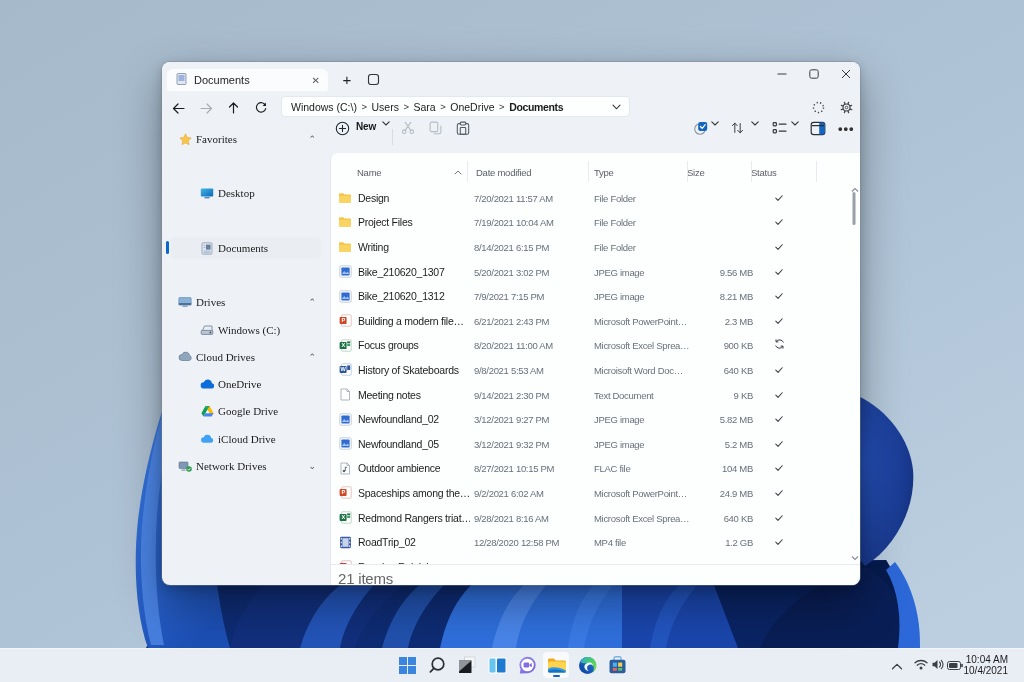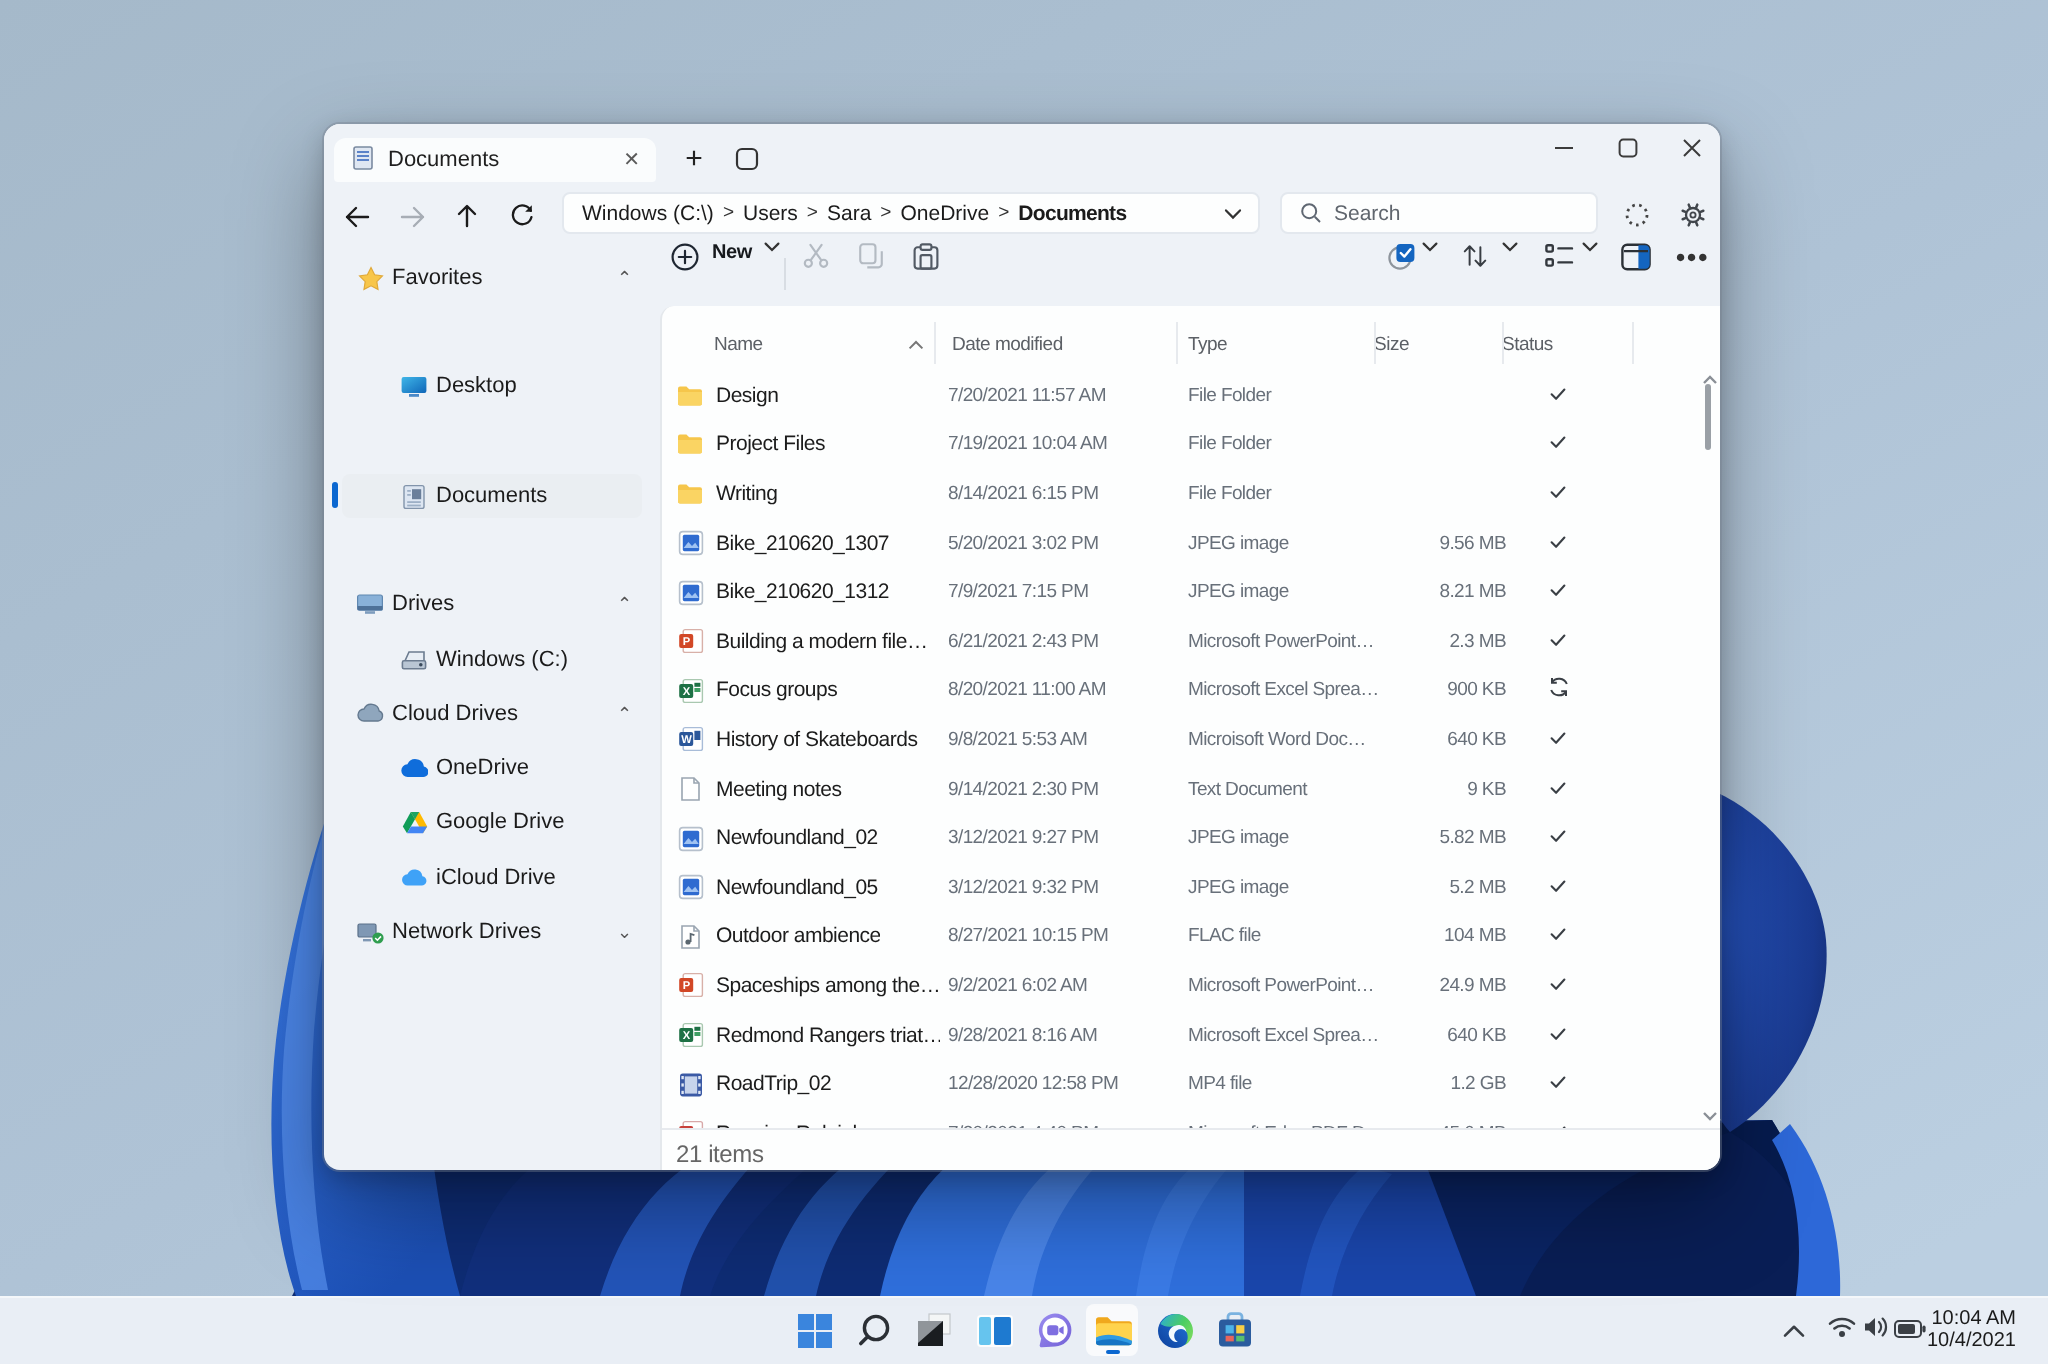--- a/index.html
+++ b/index.html
@@ -33,42 +33,42 @@
 .navic{position:absolute;top:2px;width:22px;height:20px;display:flex;align-items:center;justify-content:center;}
 #crumbbox{position:absolute;left:119px;top:0px;width:349px;height:21px;background:#fdfefe;
  border:1px solid #e3e8ee;border-radius:4px;display:flex;align-items:center;font-size:10.5px;color:#1b1b1b;}
 #crumbbox .sep{color:#333;margin:0 4.5px;font-size:9.5px;}
 #searchbox{position:absolute;left:478px;top:0px;width:159px;height:21px;background:#fdfefe;
  border:1px solid #e3e8ee;border-radius:4px;display:flex;align-items:center;font-size:10.5px;color:#60666e;}
 
 #cmdbar{position:absolute;left:0;top:59px;width:698px;height:32px;}
 .cmditem{position:absolute;top:0;height:32px;display:flex;align-items:flex-start;}
 
-#sidebar{position:absolute;left:0;top:59px;width:168px;height:464px;font-size:11px;color:#1b1b1b;}
+#sidebar{position:absolute;left:0;top:59px;width:168px;height:464px;font-size:11px;color:#1b1b1b;font-family:Liberation Serif, serif;}
 .snav{position:absolute;left:0;width:168px;height:24px;display:flex;align-items:center;}
 .snav .ic{position:absolute;left:16px;width:14px;height:14px;display:flex;align-items:center;justify-content:center;}
 .snav .ic2{position:absolute;left:38px;width:14px;height:14px;display:flex;align-items:center;justify-content:center;}
 .snav .lb{position:absolute;left:34px;}
 .snav .lb2{position:absolute;left:56px;}
 .snav .ch{position:absolute;right:14px;color:#555;font-size:9px;}
 .selrow{position:absolute;left:9px;width:150px;height:22px;background:#eaeef2;border-radius:4px;}
 .selbar{position:absolute;left:4px;width:3px;height:13px;background:#0b67d0;border-radius:2px;}
 #main{position:absolute;left:168px;top:91px;width:530px;height:432px;background:#fdfefe;border-left:1px solid #e4e8ec;border-radius:7px 0 0 0;}
 #hdr{position:absolute;left:0;top:0;width:530px;height:32px;font-size:9.5px;letter-spacing:-0.25px;color:#5c6066;}
 #hdr .hl{position:absolute;top:14px;}
 .vline{position:absolute;top:8px;width:1px;height:21px;background:#e7eaee;}
 #rows{position:absolute;left:0;top:32.5px;width:530px;height:378px;overflow:hidden;}
 .frow{position:absolute;left:0;width:530px;height:24.6px;font-size:9.5px;letter-spacing:-0.3px;color:#68707a;}
 .frow .nm{position:absolute;left:27px;top:50%;transform:translateY(-50%);font-size:10.5px;letter-spacing:-0.25px;color:#1c1c1c;white-space:nowrap;max-width:112px;overflow:hidden;}
 .frow .ico{position:absolute;left:7px;top:50%;transform:translateY(-50%);width:14px;height:14px;display:flex;align-items:center;justify-content:center;}
 .frow .dt{position:absolute;left:143px;top:50%;transform:translateY(-50%);white-space:nowrap;}
 .frow .tp{position:absolute;left:263px;top:50%;transform:translateY(-50%);white-space:nowrap;}
 .frow .sz{position:absolute;left:360px;width:62px;text-align:right;top:50%;transform:translateY(-50%);}
 .frow .st{position:absolute;left:440px;width:16px;text-align:center;top:50%;transform:translateY(-50%);color:#333;}
-#statusbar{position:absolute;left:0;top:411px;width:530px;height:21px;border-top:1px solid #e7eaee;font-size:12px;letter-spacing:-0.2px;color:#666;}
+#statusbar{position:absolute;left:0;top:411px;width:530px;height:21px;border-top:1px solid #e7eaee;font-size:15px;letter-spacing:-0.2px;color:#666;}
 #statusbar span{position:absolute;left:7px;top:5px;}
 
 #sbar{position:absolute;left:687px;top:123px;}
 </style></head>
 <body>
 <div id="stage">
 <svg id="wall" width="1024" height="682" viewBox="0 0 1024 682">
  <defs>
   <linearGradient id="bg" x1="0" y1="0" x2="0.85" y2="1">
    <stop offset="0" stop-color="#a5b9ca"></stop>
@@ -274,24 +274,20 @@
           <span class="sep">&gt;</span>
           <span>Sara</span>
           <span class="sep">&gt;</span>
           <span>OneDrive</span>
           <span class="sep">&gt;</span>
           <span style="font-weight:bold;letter-spacing:-0.35px">Documents</span>
    <svg style="position:absolute;right:8px" width="9" height="6" viewBox="0 0 9 6">
             <path d="M1,1.2 L4.5,4.8 L8,1.2" stroke="#333" stroke-width="1.1" fill="none" stroke-linecap="round"></path>
           </svg>
   </div>
-  <div id="searchbox"><svg style="margin:0 6px 0 9px" width="11" height="11" viewBox="0 0 11 11">
-            <circle cx="4.6" cy="4.6" r="3.5" stroke="#5f6772" stroke-width="1" fill="none"></circle>
-            <line x1="7.4" y1="7.4" x2="10" y2="10" stroke="#5f6772" stroke-width="1"></line>
-          </svg>Search</div>
   <div class="navic" style="left:645px;top:1px">
           <svg width="13" height="13" viewBox="0 0 13 13">
             <circle cx="6.5" cy="6.5" r="5" fill="none" stroke="#444" stroke-width="1.4" stroke-dasharray="1.3 2.2"></circle>
           </svg>
         </div>
   <div class="navic" style="left:673px;top:1px">
           <svg width="13" height="13" viewBox="0 0 13 13">
             <g stroke="#41464c" stroke-width="1.25" stroke-linecap="round">
               <line x1="10.29" y1="8.07" x2="11.67" y2="8.64"></line>
               <line x1="8.07" y1="10.29" x2="8.64" y2="11.67"></line>

